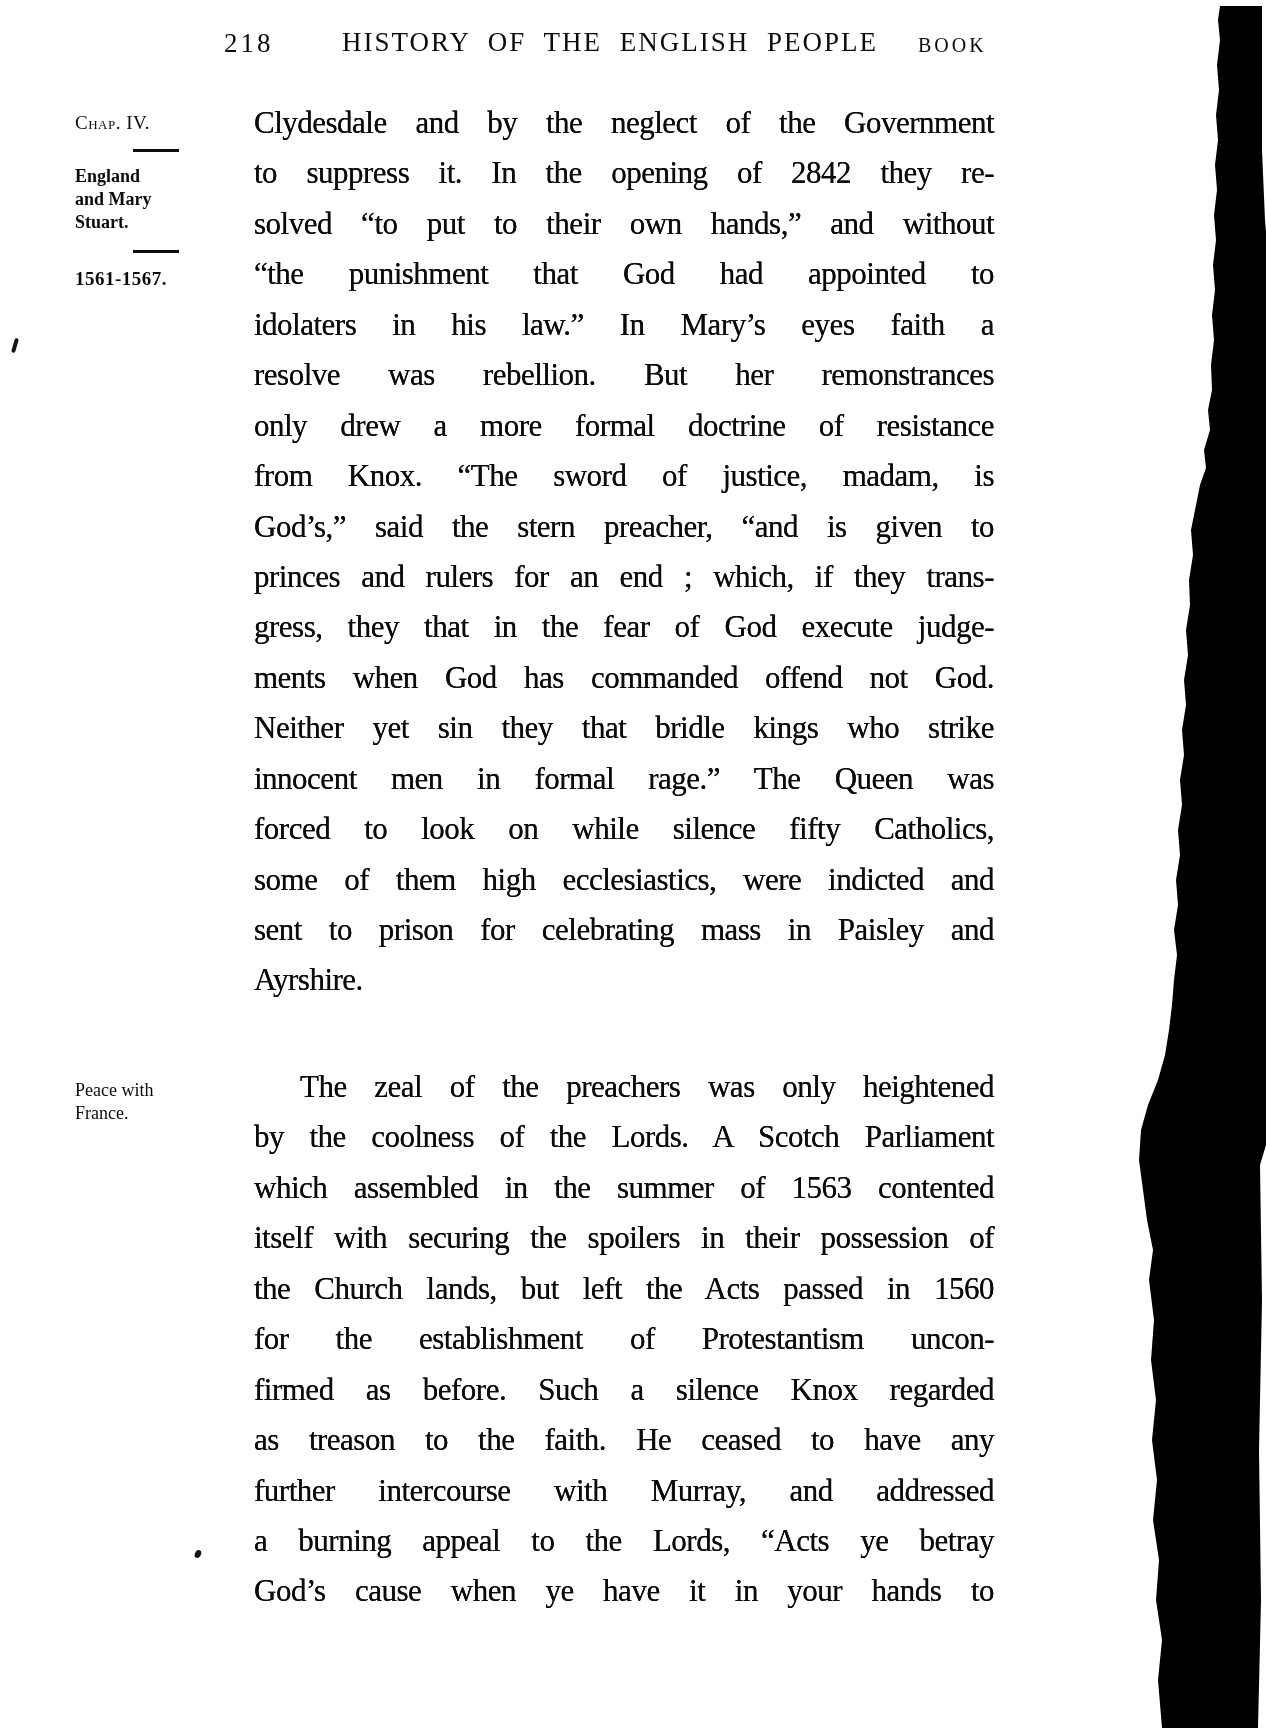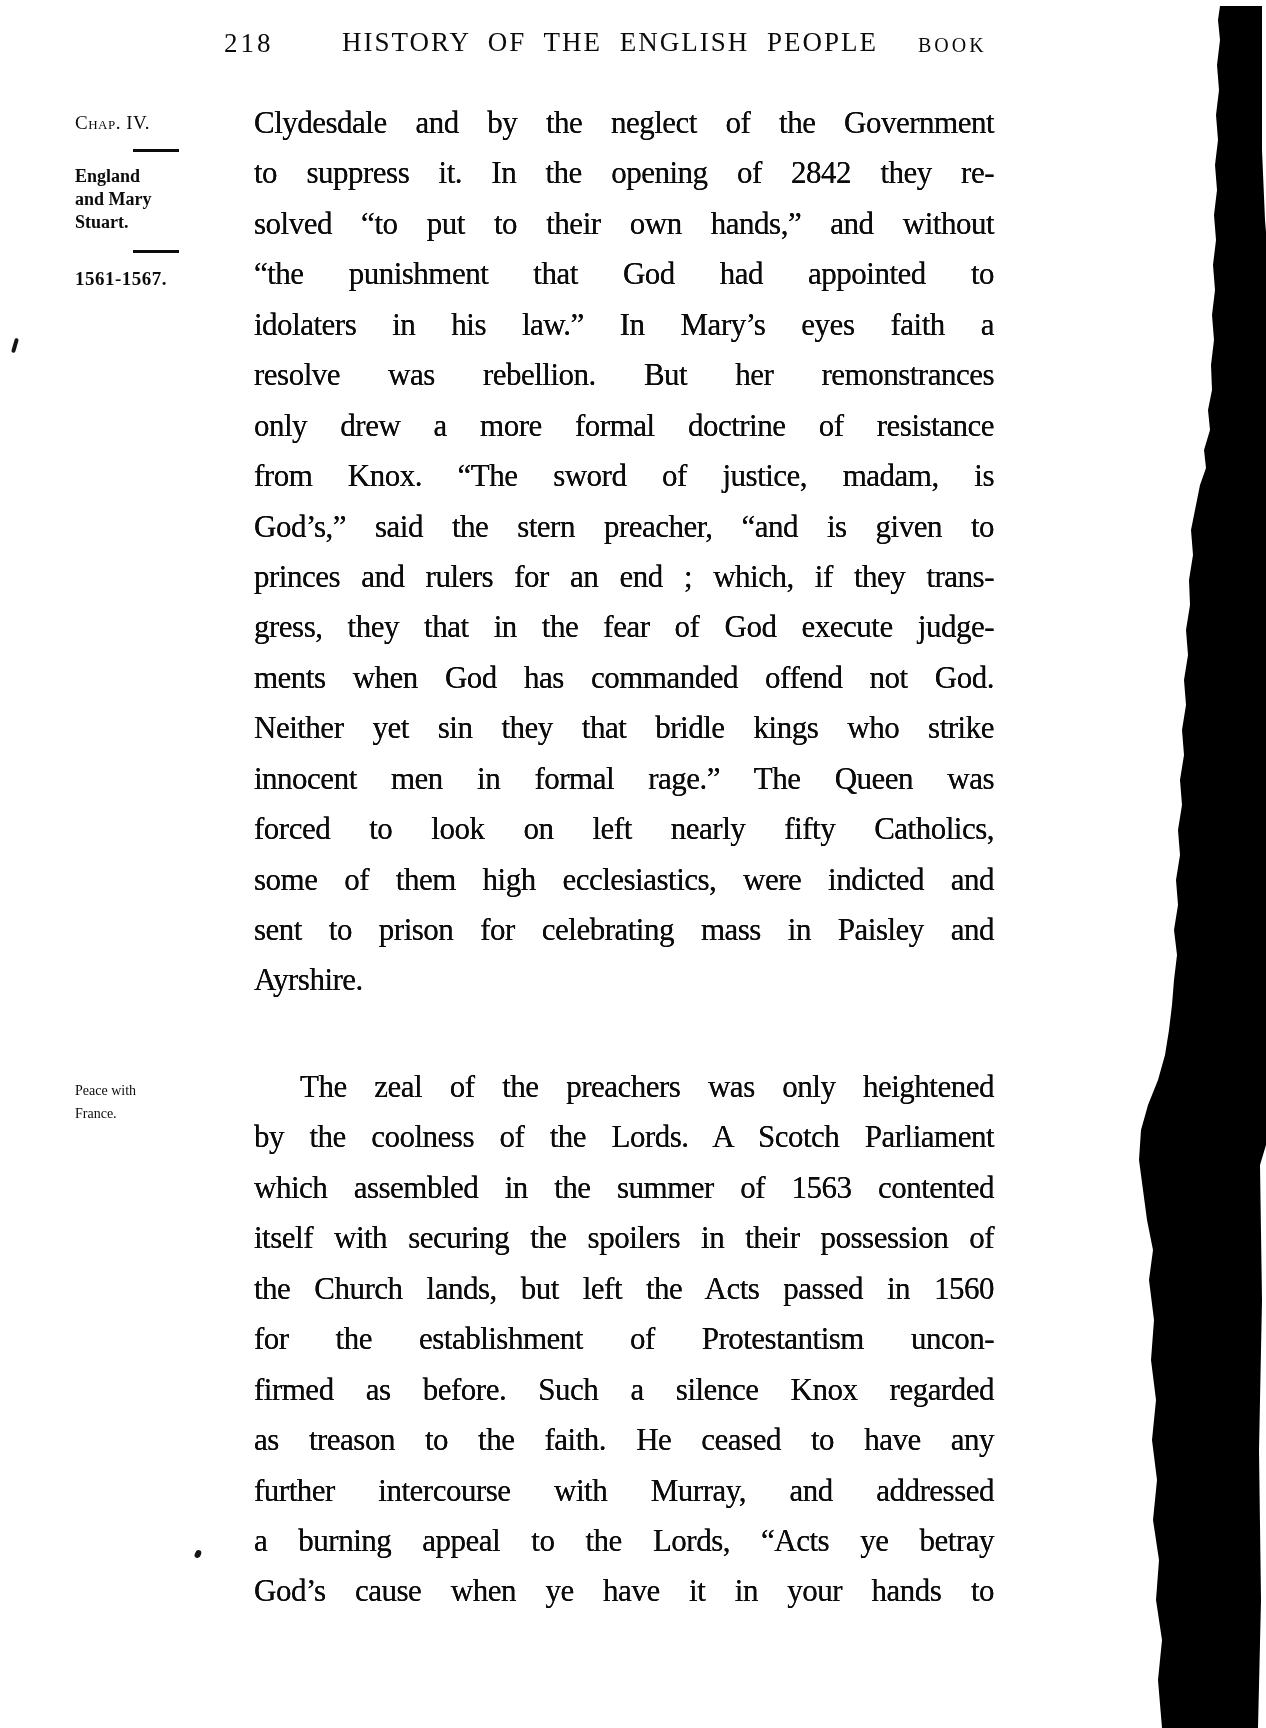--- a/index.html
+++ b/index.html
@@ -31,21 +31,21 @@
 
   
   .margin-col{position:absolute;left:75px;width:162px;top:0;height:100%;}
   .m-item{position:absolute;left:0;width:100%;text-align:left;}
   .m-chap{top:112px;font-size:19px;font-variant:small-caps;letter-spacing:0.5px;}
   .m-rule{position:absolute;left:50%;transform:translateX(-50%);width:46px;height:3px;background:#0b0b0b;}
   .m-rule1{top:149px;}
   .m-rule2{top:250px;}
   .m-section{top:165px;font-size:18px;font-weight:bold;line-height:23px;}
   .m-date{top:268px;font-size:19px;font-weight:bold;letter-spacing:0.5px;}
-  .m-note2{top:1079px;font-size:14px;line-height:23px;}
+  .m-note2{top:1079px;font-size:18px;line-height:23px;}
 
   
   .body-col{position:absolute;left:226px;width:768px;}
   .p1{top:98px;}
   .p2{top:1062px;}
   .line{
     height:50.45px;line-height:50.45px;
     font-size:31px;letter-spacing:-0.5px;
     white-space:nowrap;
     text-align:justify;text-align-last:justify;
@@ -99,21 +99,21 @@
       <div class="line">idolaters in his law.”  In Mary’s eyes faith a</div>
       <div class="line">resolve was rebellion.  But her remonstrances</div>
       <div class="line">only drew a more formal doctrine of resistance</div>
       <div class="line">from Knox.  “The sword of justice, madam, is</div>
       <div class="line">God’s,” said the stern preacher, “and is given to</div>
       <div class="line">princes and rulers for an end ; which, if they trans-</div>
       <div class="line">gress, they that in the fear of God execute judge-</div>
       <div class="line">ments when God has commanded offend not God.</div>
       <div class="line">Neither yet sin they that bridle kings who strike</div>
       <div class="line">innocent men in formal rage.”  The Queen was</div>
-      <div class="line">forced to look on left nearly fifty Catholics,</div>
+      <div class="line">forced to look on while silence fifty Catholics,</div>
       <div class="line">some of them high ecclesiastics, were indicted and</div>
       <div class="line">sent to prison for celebrating mass in Paisley and</div>
       <div class="line">Ayrshire.</div>
     </div>
   <div class="body-col p2">
       <div class="line">The zeal of the preachers was only heightened</div>
       <div class="line">by the coolness of the Lords.  A Scotch Parliament</div>
       <div class="line">which assembled in the summer of 1563 contented</div>
       <div class="line">itself with securing the spoilers in their possession of</div>
       <div class="line">the Church lands, but left the Acts passed in 1560</div>

